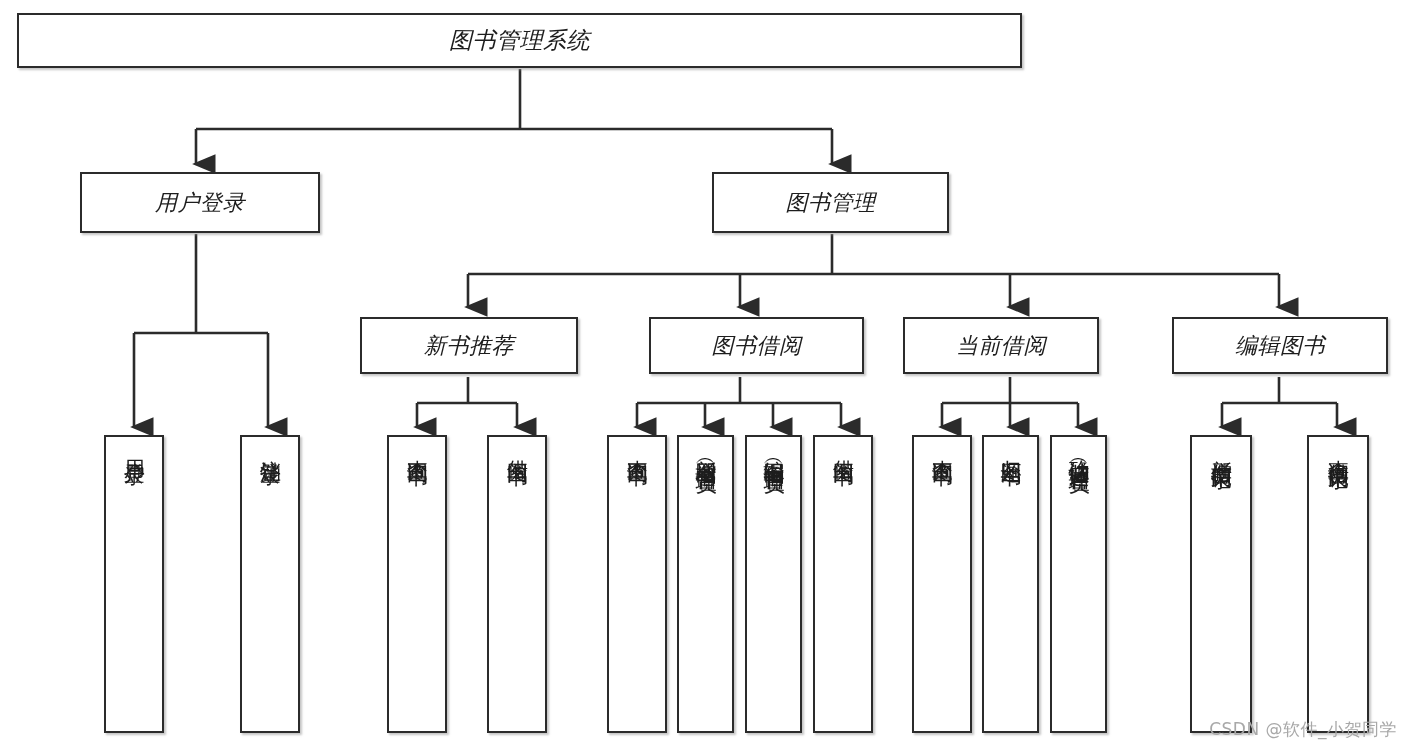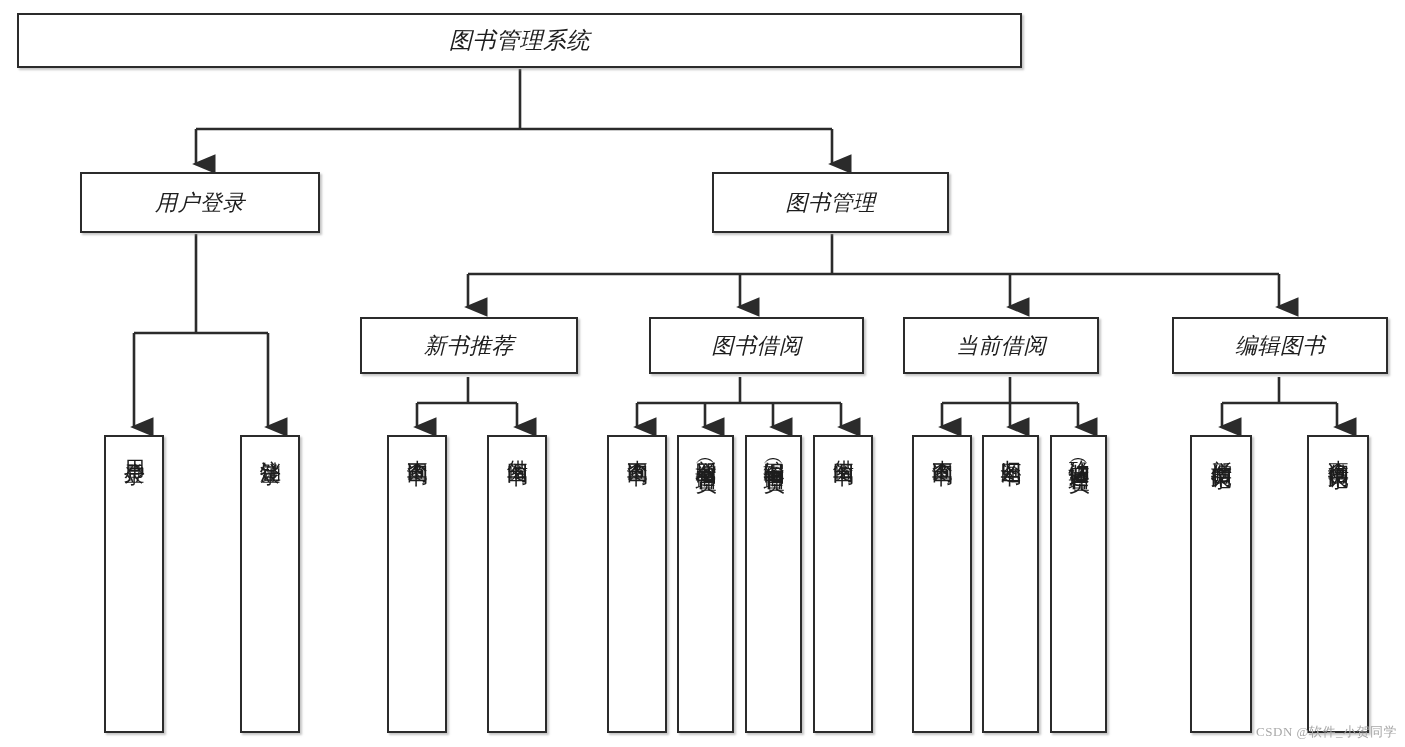--- a/index.html
+++ b/index.html
@@ -60,25 +60,24 @@
     text-orientation: upright;
     font-size: 21px;
     letter-spacing: 2px;
     line-height: 1;
     white-space: nowrap;
   }
   .watermark {
     position: absolute;
     right: 8px;
     bottom: 6px;
-    font-size: 13px;
+    font-size: 17px;
     color: #a8a8a8;
     white-space: nowrap;
     letter-spacing: 0.5px;
-    font-family: Liberation Serif, serif;
   }
 </style>
 </head>
 <body>
 
 <div id="canvas">
 
   <svg class="wires" viewBox="0 0 1405 747" xmlns="http://www.w3.org/2000/svg">
     <defs>
       <marker id="arrow" viewBox="0 0 12 12" refX="6" refY="10" markerWidth="9" markerHeight="9" orient="auto-start-reverse">

